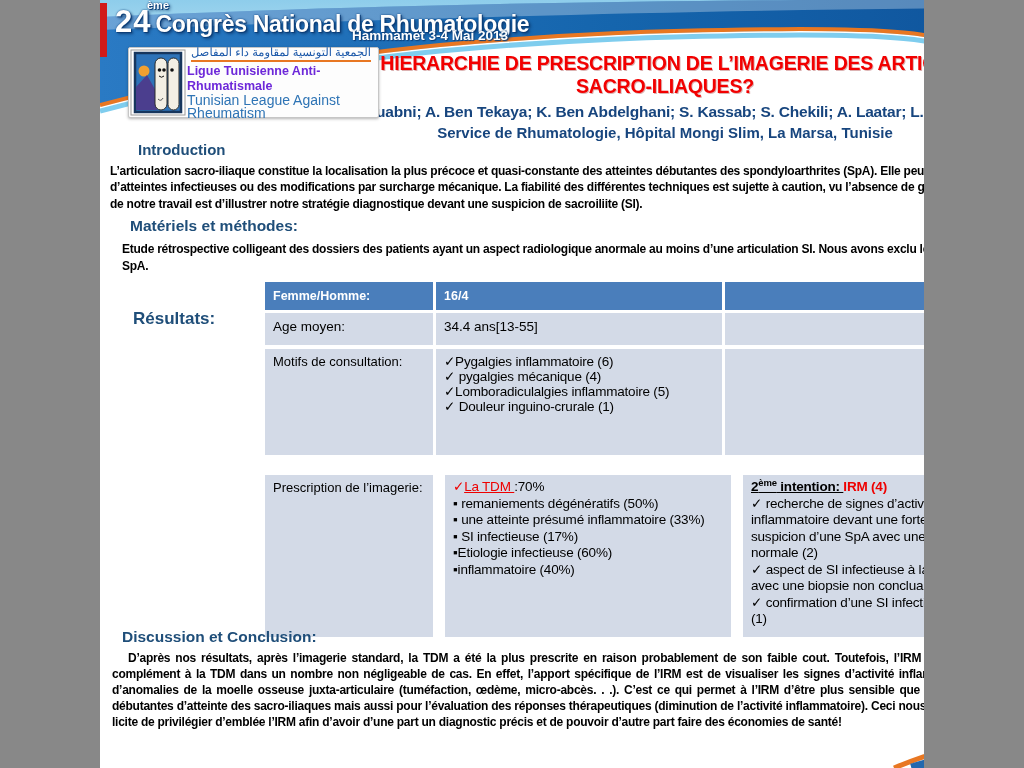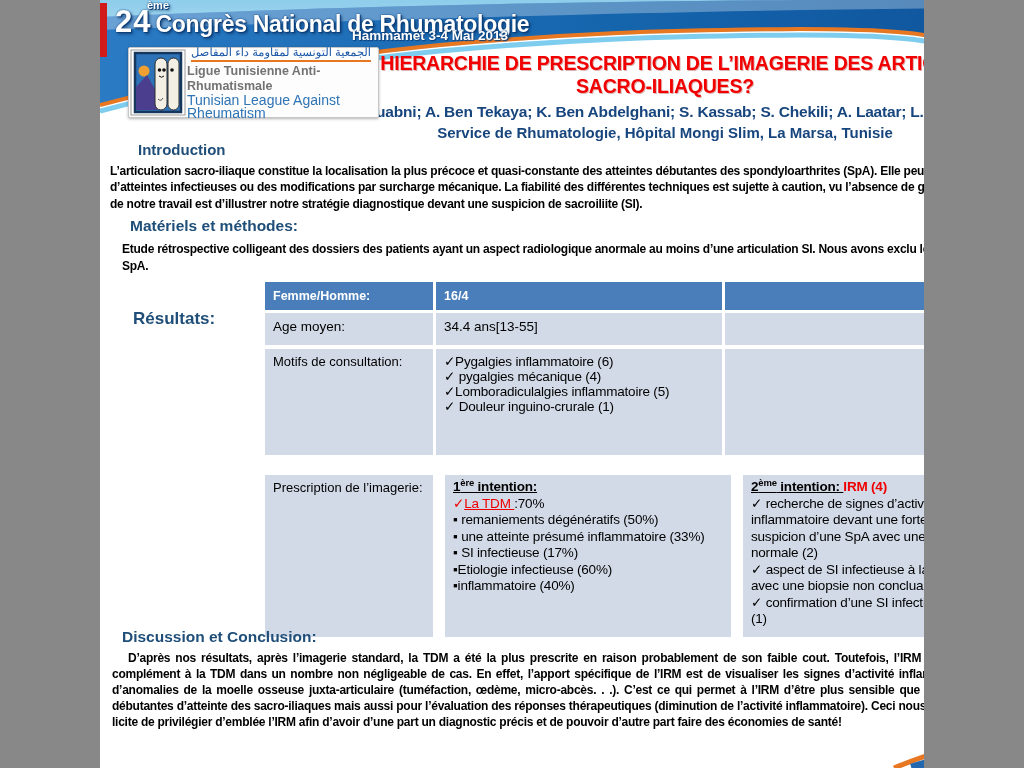--- a/index.html
+++ b/index.html
@@ -18,21 +18,21 @@
   #congress-date{left:252px;top:28px;font-size:13.5px;color:#fff;font-weight:bold;
                  text-shadow:1px 1px 1px #0c3e78,0 0 2px #0c3e78;}
 
   
   #logo-box{left:28px;top:47px;width:249px;height:69px;background:#fdfdfd;border:1px solid #c6c6c6;
             border-radius:2px;box-shadow:0 1px 3px rgba(0,0,0,.3);display:flex;z-index:3;}
   #logo-text-col{flex:1;display:flex;flex-direction:column;align-items:center;justify-content:center;
                  padding:1px 3px 1px 0;}
   #logo-arabic{font-size:11.5px;color:#1a57a8;line-height:13px;direction:rtl;}
   #logo-orange-rule{width:96%;border-top:2px solid #e87722;margin:1px 0 2px 0;}
-  #logo-french{font-size:12.5px;font-weight:bold;color:#737373;line-height:15px;}
+  #logo-french{font-size:12.5px;font-weight:bold;color:#6d28d9;line-height:15px;}
   #logo-english{font-size:14px;color:#2e74b5;line-height:13px;}
 
   
   #red-strip{left:0;top:3px;width:7px;height:54px;background:#d11a1a;z-index:2;}
 
   
   #main-title{left:106px;top:52px;width:918px;text-align:center;z-index:2;
               color:#f20000;font-weight:bold;font-size:19.5px;line-height:23px;
               text-shadow:1px 1px 0 rgba(140,0,0,.3);letter-spacing:-0.2px;}
   #authors{left:106px;top:103px;width:918px;text-align:center;color:#17457e;
@@ -164,21 +164,20 @@
         <div>✓Pygalgies inflammatoire (6)</div>
         <div>✓ pygalgies mécanique (4)</div>
         <div>✓Lomboradiculalgies inflammatoire (5)</div>
         <div>✓ Douleur inguino-crurale (1)</div>
       </div>
       <div class="cell"></div>
     </div>
     <div class="trow" id="row-imaging">
       <div class="cell lbl-cell">Prescription de l’imagerie:</div>
       <div class="cell rich-cell">
-        <div><span class="b ul"><span>1</span><sup>ère</sup><span> intention:</span></span></div>
         <div><span class="red">✓</span><span class="red ul">La TDM </span><span>:70%</span></div>
         <div>▪ remaniements dégénératifs (50%)</div>
         <div>▪ une atteinte présumé inflammatoire (33%)</div>
         <div>▪ SI infectieuse (17%)</div>
         <div>▪Etiologie infectieuse (60%)</div>
         <div>▪inflammatoire (40%)</div>
       </div>
       <div class="cell rich-cell">
         <div><span class="b ul"><span>2</span><sup>ème</sup><span> intention: </span></span><span class="b red">IRM (4)</span></div>
         <div>✓ recherche de signes d’activité inflammatoire devant une forte suspicion d’une SpA avec une TDM normale (2)</div>

